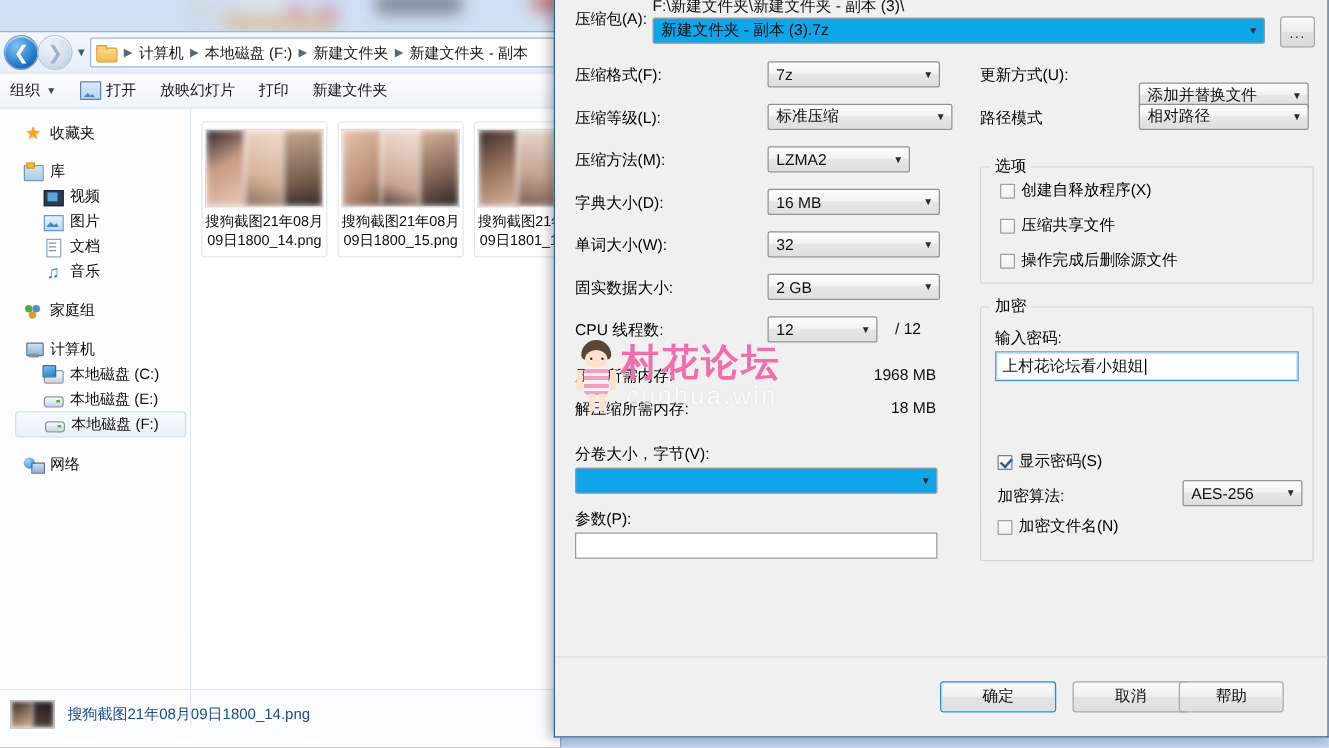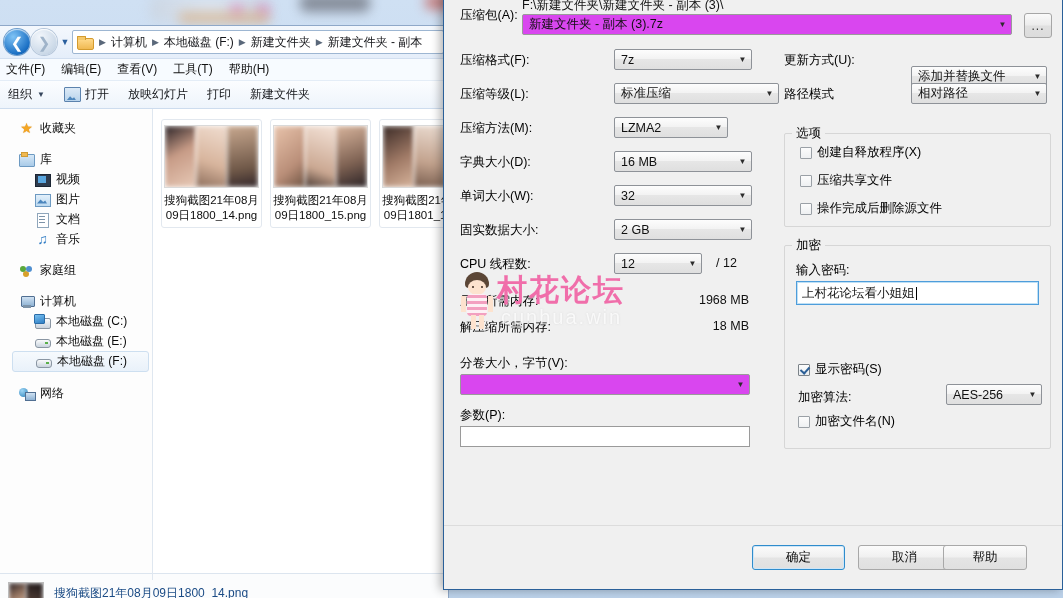--- a/index.html
+++ b/index.html
@@ -120,21 +120,21 @@
     box-shadow:-3px 0 9px rgba(0,0,0,.30);box-sizing:border-box;}
   #dialog .inner{position:absolute;inset:0;padding:0;}
   .lbl{position:absolute;font-size:12.5px;color:#000;white-space:nowrap;}
   .path-note{position:absolute;font-size:12.5px;color:#111;white-space:nowrap;}
   .combo{position:absolute;height:21px;box-sizing:border-box;
     background:linear-gradient(180deg,#fdfdfd 0%,#f3f3f3 45%,#e6e6e6 50%,#dfdfdf 100%);
     border:1px solid #8e9298;border-radius:2px;
     display:flex;align-items:center;padding:0 0 0 6px;font-size:12.5px;color:#101010;}
   .combo .cv{flex:1;overflow:hidden;white-space:nowrap;}
   .combo .arw{width:17px;text-align:center;font-size:8px;color:#2b2b2b;}
-  .combo.white{background:#d946ef;border:1px solid #9a9a9a;}
+  .combo.white{background:#0ea5e9;border:1px solid #9a9a9a;}
   .tbox{position:absolute;height:21px;box-sizing:border-box;background:#fff;
     border:1px solid #9a9a9a;display:flex;align-items:center;padding:0 5px;
     font-size:12.5px;color:#101010;}
   .tbox.focus{border:1px solid #4e9ddb;box-shadow:inset 0 0 0 1px #bfe0f5;}
   .tbox .caret{display:inline-block;width:1px;height:13px;background:#000;margin-left:1px;}
   .btn-dots{position:absolute;width:26px;height:23px;
     background:linear-gradient(180deg,#fafafa,#ececec 48%,#e0e0e0 52%,#dcdcdc);
     border:1px solid #a6a6a6;border-radius:3px;font-size:12px;color:#333;
     display:flex;align-items:center;justify-content:center;letter-spacing:1px;}
   .rowval{position:absolute;font-size:12.5px;color:#101010;white-space:nowrap;}
@@ -199,27 +199,20 @@
       <span class="crumb">计算机</span>
       <span class="crumb-sep">▶</span>
       <span class="crumb">本地磁盘 (F:)</span>
       <span class="crumb-sep">▶</span>
       <span class="crumb">新建文件夹</span>
       <span class="crumb-sep">▶</span>
       <span class="crumb">新建文件夹 - 副本</span>
     </div>
   </div>
 
-  <div class="exp-menu">
-    <span>文件(F)</span>
-    <span>编辑(E)</span>
-    <span>查看(V)</span>
-    <span>工具(T)</span>
-    <span>帮助(H)</span>
-  </div>
 
   <div class="exp-tool">
     <div class="tool-item">
       <span>组织</span>
       <span class="tool-caret">▼</span>
     </div>
     <div class="tool-item">
       <span class="pic-ico"></span>
       <span>打开</span>
     </div>
@@ -336,21 +329,21 @@
     </div>
     <div class="btn-dots" style="left:580px;top:21px;">...</div>
 
     <span class="lbl" style="left:16px;top:60px;">压缩格式(F):</span>
     <div class="combo" style="left:170px;top:57px;width:138px;">
       <span class="cv">7z</span>
       <span class="arw">▼</span>
     </div>
 
     <span class="lbl" style="left:16px;top:94px;">压缩等级(L):</span>
-    <div class="combo" style="left:170px;top:91px;width:165px;">
+    <div class="combo" style="left:170px;top:91px;width:148px;">
       <span class="cv">标准压缩</span>
       <span class="arw">▼</span>
     </div>
 
     <span class="lbl" style="left:16px;top:128px;">压缩方法(M):</span>
     <div class="combo" style="left:170px;top:125px;width:114px;">
       <span class="cv">LZMA2</span>
       <span class="arw">▼</span>
     </div>
 

